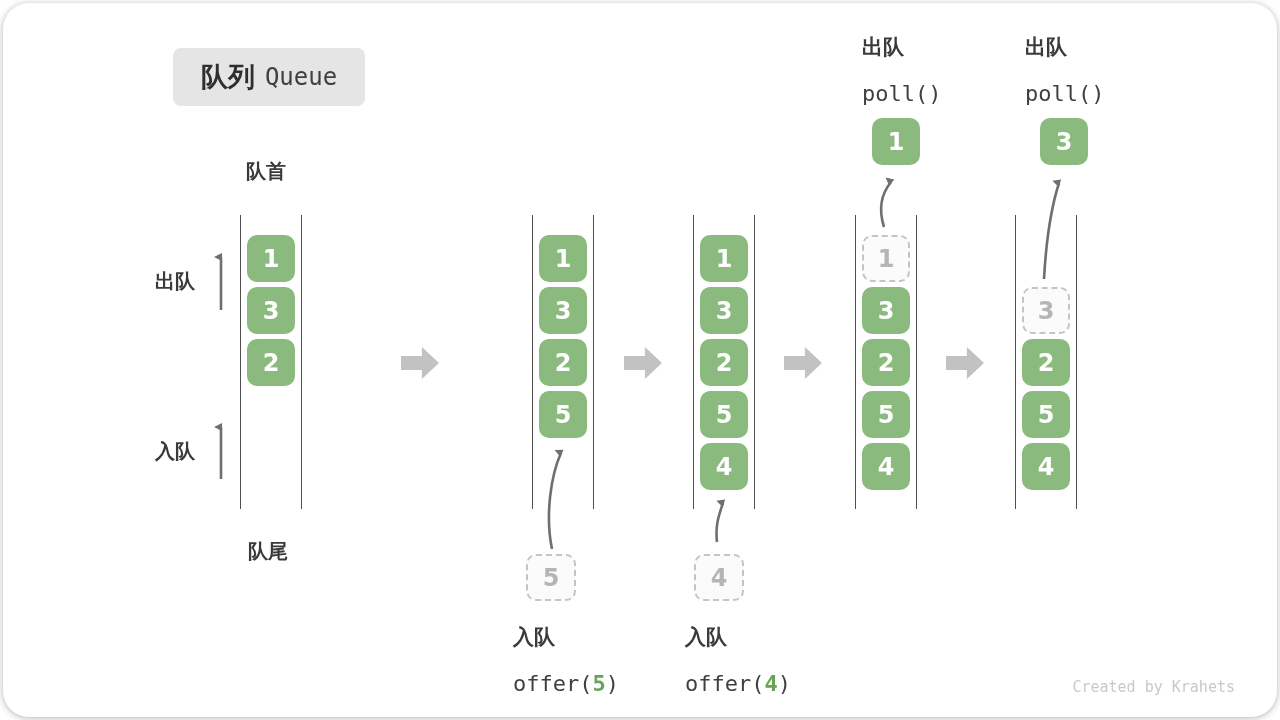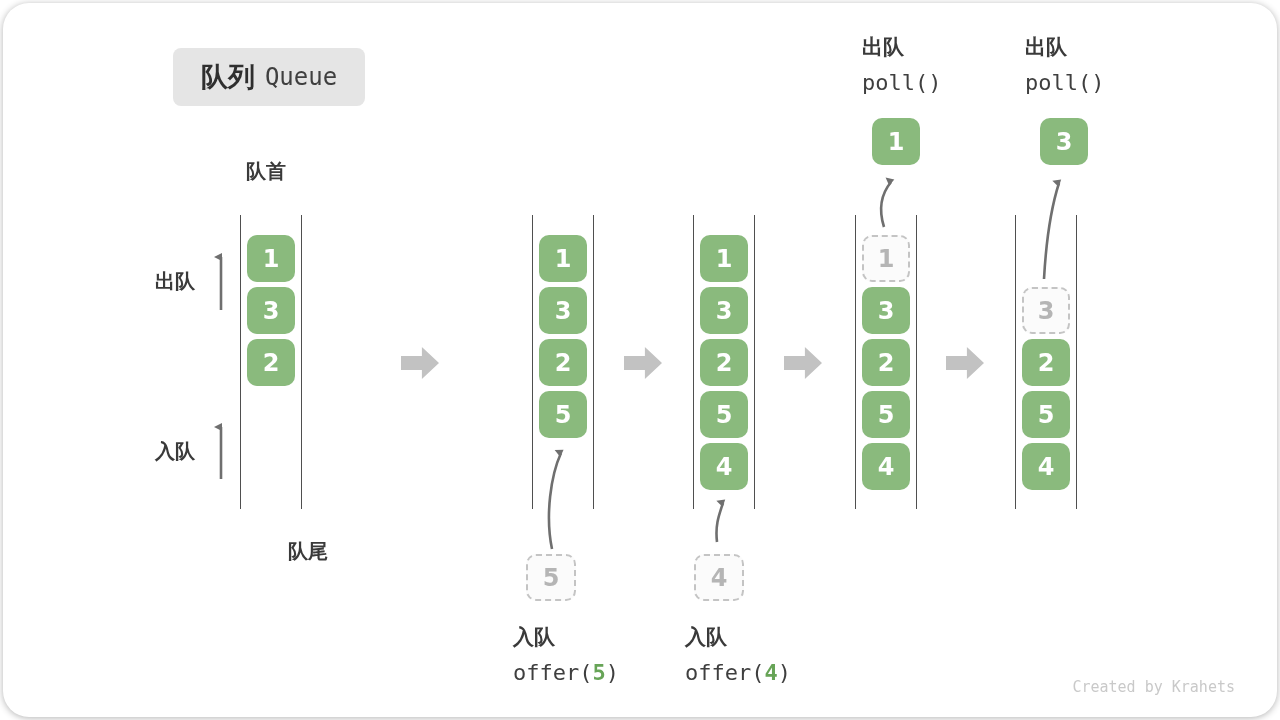--- a/index.html
+++ b/index.html
@@ -59,21 +59,21 @@
   .block-arrow {
     position: absolute; width: 38px; height: 32px;
     background: #c2c2c2;
     clip-path: polygon(0% 28%, 55% 28%, 55% 0%, 100% 50%, 55% 100%, 55% 72%, 0% 72%);
   }
 
   
   .op-label { position: absolute; }
   .op-zh { font-size: 21px; font-weight: bold; color: #3a3a3a; }
   .op-code {
-    margin-top: 9px;
+    margin-top: 20px;
     font-family: "DejaVu Sans Mono", "Liberation Mono", monospace;
     font-size: 22px; color: #3f3f3f;
   }
   .op-code .green-arg { color: #67a457; font-weight: bold; }
 
   .overlay { position: absolute; left: 0; top: 0; pointer-events: none; }
 
   .credit {
     position: absolute; right: 42px; top: 675px;
     font-family: "DejaVu Sans Mono", "Liberation Mono", monospace;
@@ -84,21 +84,21 @@
 <body>
 
 <div class="card">
 
   <div class="title-box">
     <span class="title-zh">队列</span>
     <span class="title-en">Queue</span>
   </div>
 
   <div class="zh-label" style="left:243px; top:155px;">队首</div>
-  <div class="zh-label" style="left:245px; top:535px;margin-left:40px;">队尾</div>
+  <div class="zh-label" style="left:245px; top:535px;">队尾</div>
   <div class="zh-label" style="left:152px; top:265px;">出队</div>
   <div class="zh-label" style="left:152px; top:435px;">入队</div>
 
   <div class="queue-col" style="left:237px;">
     <div class="cell" style="top:20px;">1</div>
     <div class="cell" style="top:72px;">3</div>
     <div class="cell" style="top:124px;">2</div>
   </div>
 
   <div class="queue-col" style="left:529px;">

